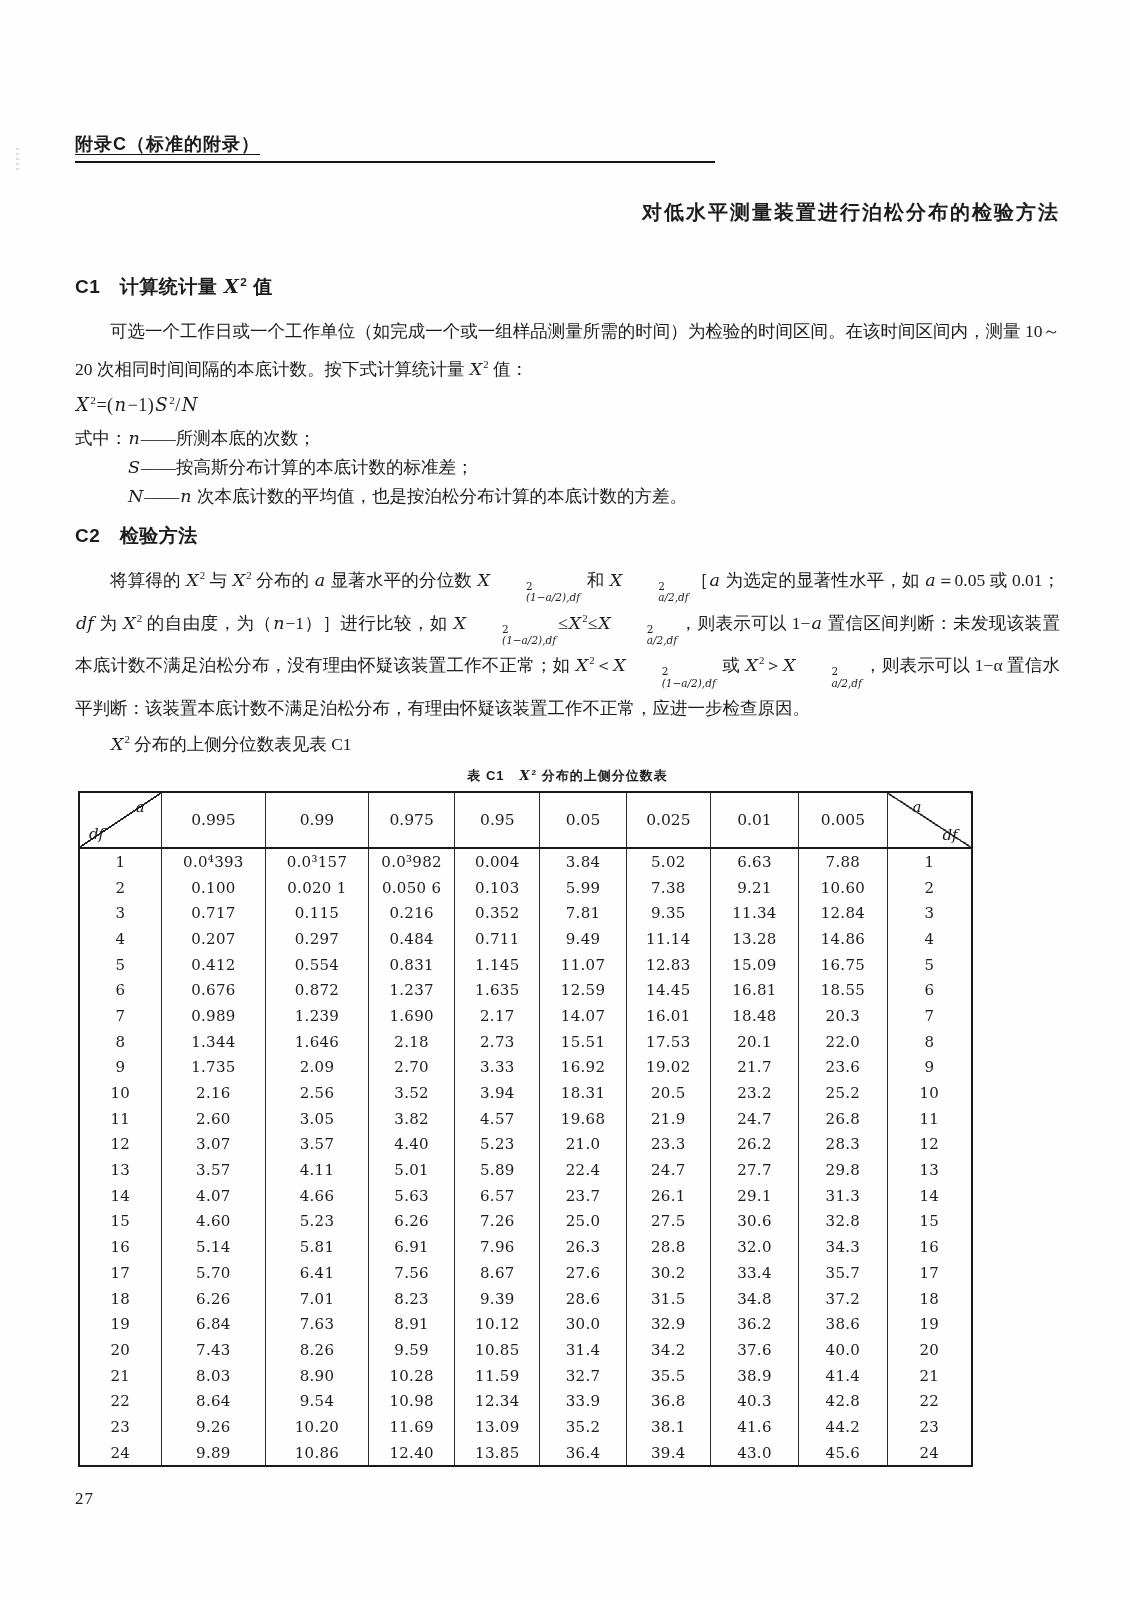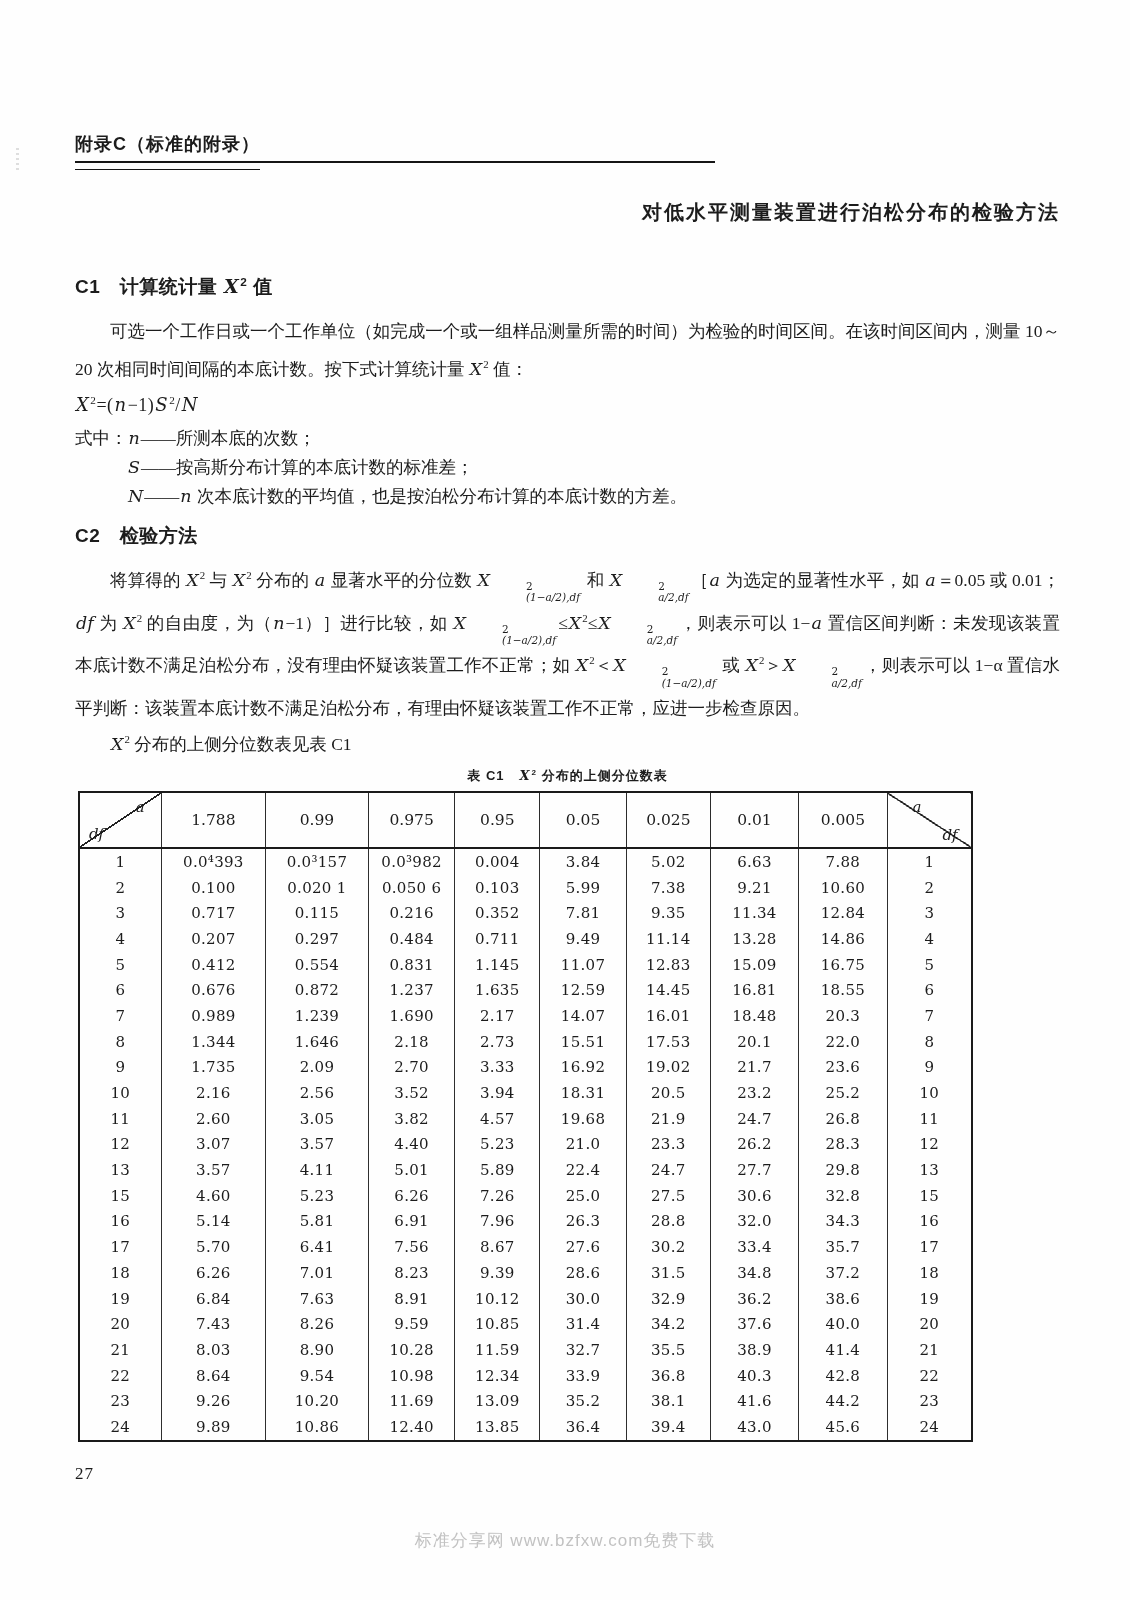--- a/index.html
+++ b/index.html
@@ -21,21 +21,21 @@
   }
   .appendix-head{
     width:640px;
     border-bottom:2px solid #151515;
     padding-bottom:5px;
     margin-bottom:36px;
   }
   .appendix-head .t{
     font-family:"Liberation Sans","DejaVu Sans",sans-serif;
     font-weight:bold;font-size:18px;letter-spacing:1px;
-    border-bottom:1px solid #151515;padding-bottom:15px;
+    border-bottom:1px solid #151515;padding-bottom:0;
   }
   .doc-title{
     text-align:right;
     font-family:"Liberation Sans","DejaVu Sans",sans-serif;
     font-weight:bold;font-size:20px;letter-spacing:2px;
     margin-bottom:48px;
   }
   .sec-head{
     font-family:"Liberation Sans","DejaVu Sans",sans-serif;
     font-weight:bold;font-size:19px;
@@ -186,21 +186,21 @@
         <col style="width:9.9%">
         <col style="width:9.9%">
         <col>
     </colgroup>
     <thead>
       <tr>
         <th class="corner corner-left">
           <span class="lab lab-a">a</span>
           <span class="lab lab-df">df</span>
         </th>
-        <th>1.788</th>
+        <th>0.995</th>
           <th>0.99</th>
           <th>0.975</th>
           <th>0.95</th>
           <th>0.05</th>
           <th>0.025</th>
           <th>0.01</th>
           <th>0.005</th>
           <th class="corner corner-right">
           <span class="lab lab-a">a</span>
           <span class="lab lab-df">df</span>
@@ -358,20 +358,32 @@
           <td>4.11</td>
           <td>5.01</td>
           <td>5.89</td>
           <td>22.4</td>
           <td>24.7</td>
           <td>27.7</td>
           <td>29.8</td>
           <td>13</td>
         </tr>
         <tr>
+          <td>14</td>
+          <td>4.07</td>
+          <td>4.66</td>
+          <td>5.63</td>
+          <td>6.57</td>
+          <td>23.7</td>
+          <td>26.1</td>
+          <td>29.1</td>
+          <td>31.3</td>
+          <td>14</td>
+        </tr>
+        <tr>
           <td>15</td>
           <td>4.60</td>
           <td>5.23</td>
           <td>6.26</td>
           <td>7.26</td>
           <td>25.0</td>
           <td>27.5</td>
           <td>30.6</td>
           <td>32.8</td>
           <td>15</td>
@@ -482,14 +494,13 @@
           <td>39.4</td>
           <td>43.0</td>
           <td>45.6</td>
           <td>24</td>
         </tr>
       </tbody>
   </table>
 
   <div class="page-number">27</div>
 
-  <div class="footer-mark">标准分享网 www.bzfxw.com免费下载</div>
 </div>
 
 </body></html>

